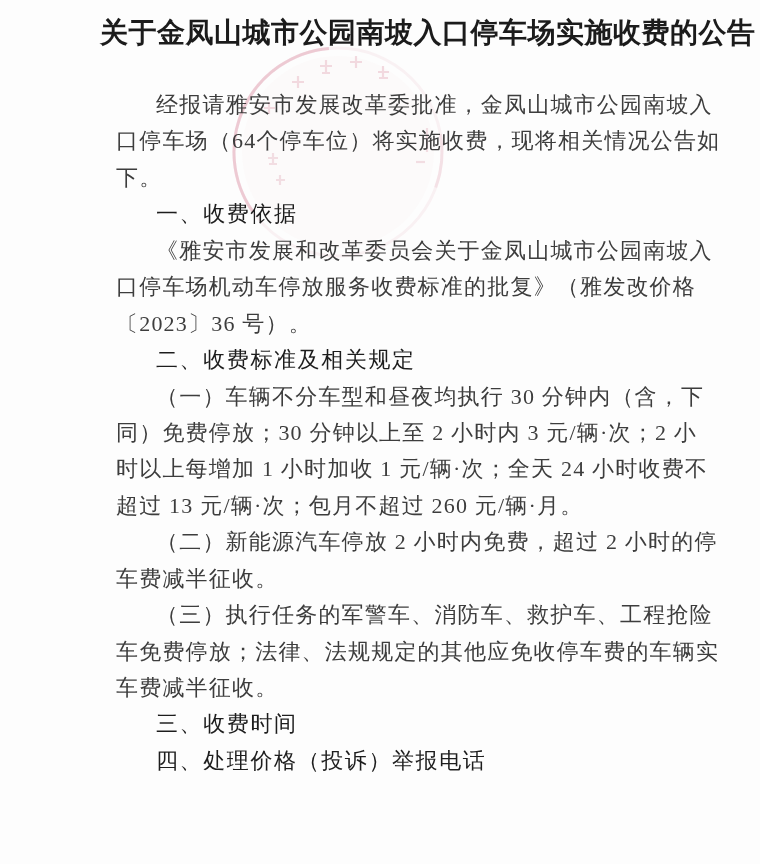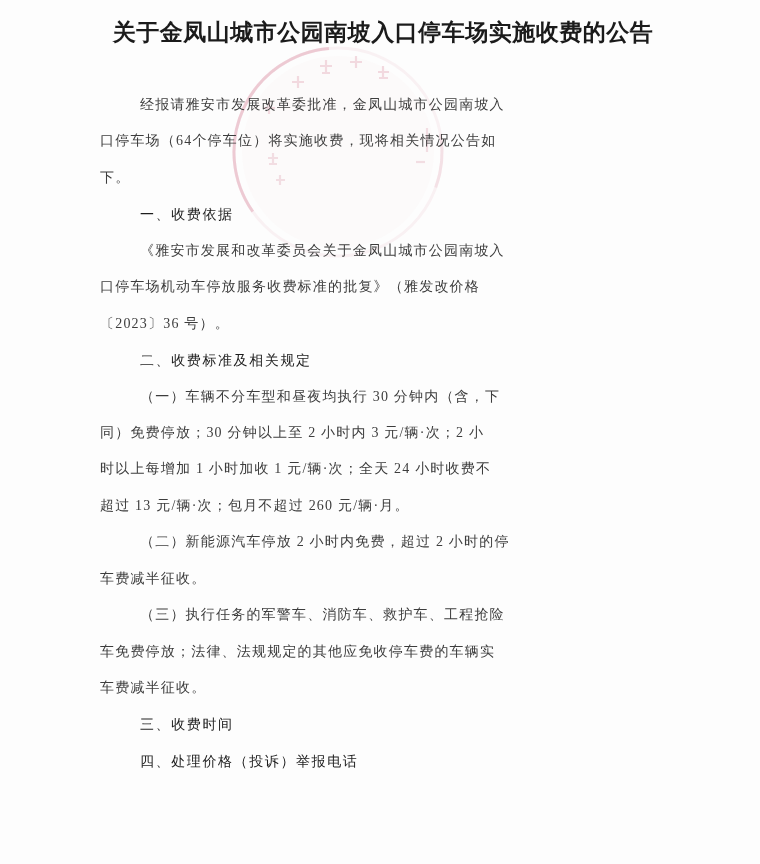--- a/index.html
+++ b/index.html
@@ -18,31 +18,32 @@
     position: absolute;
     left: 100px; top: 14px;
     width: 566px;
   }
   .title {
     height: 37px; line-height: 37px;
     margin-bottom: 36px;
     text-align: center;
     font-family: "Liberation Sans", "DejaVu Sans", sans-serif;
     font-weight: 700;
-    font-size: 23px;
+    font-size: 28px;
     color: #1b1b1b;
     letter-spacing: 0.5px;
     white-space: nowrap;
   }
   .line {
     height: 36.45px; line-height: 36.45px;
-    font-size: 14px;
+    font-size: 22px;
     color: #3d3d3d;
     letter-spacing: 1.2px;
     white-space: nowrap;
+    margin-left: 16px;
   }
   .line.heading {
     font-family: "Liberation Sans", "DejaVu Sans", sans-serif;
     font-weight: 400;
     color: #1d1d1d;
     letter-spacing: 1.6px;
   }
   .line.indent { padding-left: 40px; }
   .stamp {
     position: absolute;

